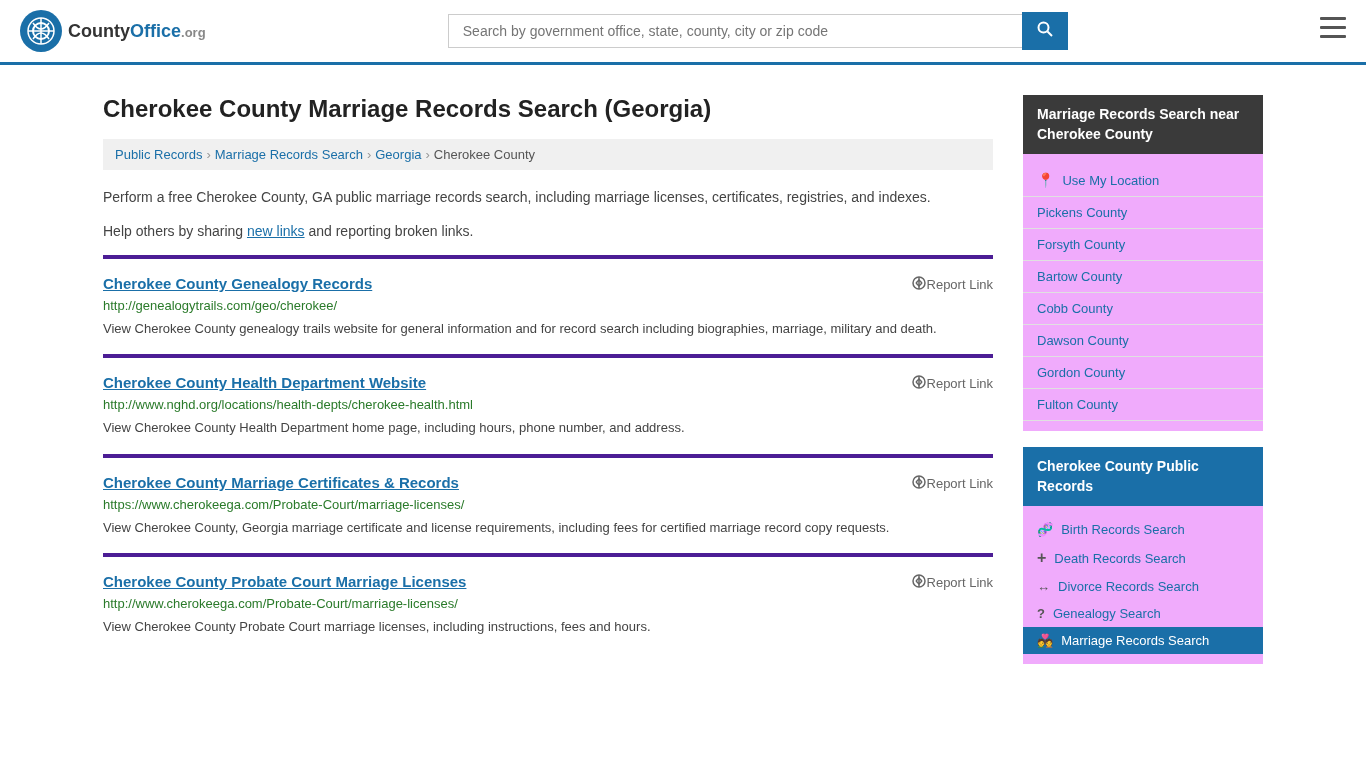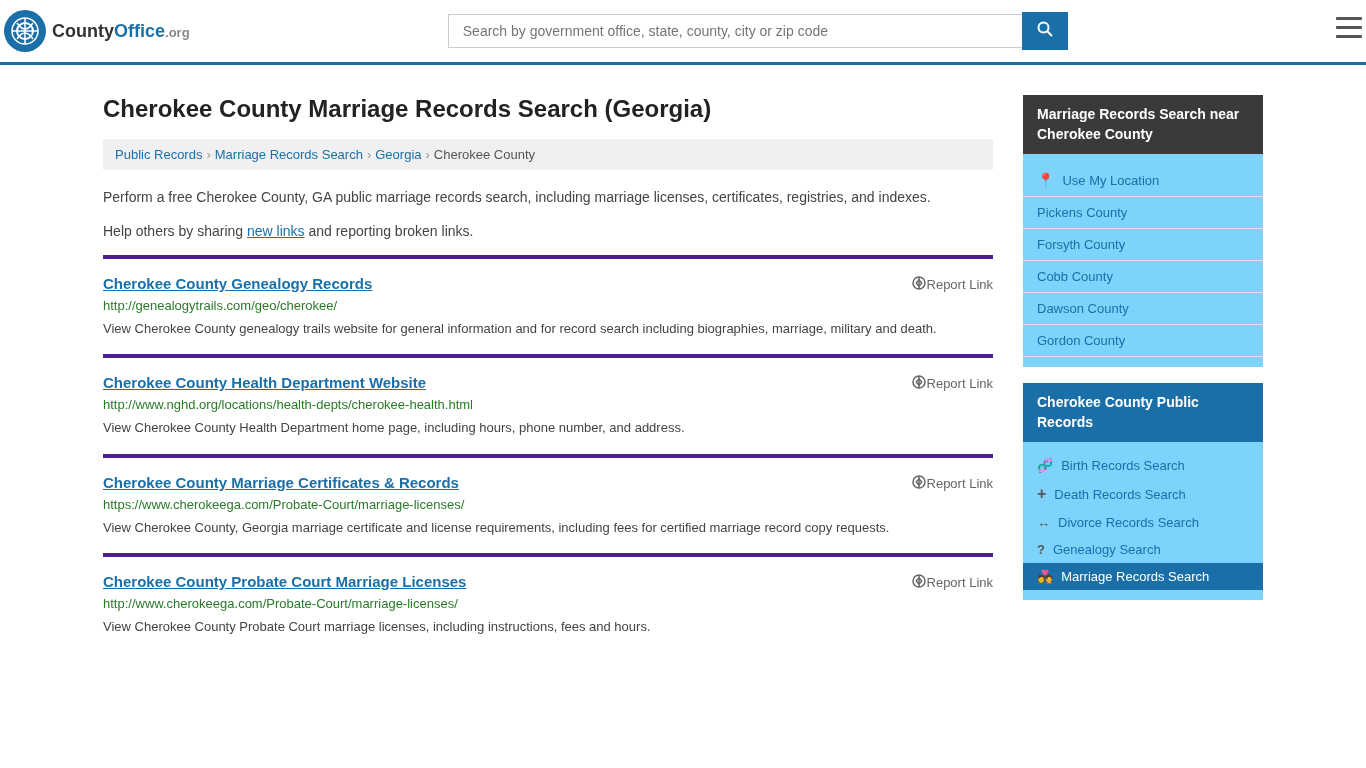--- a/index.html
+++ b/index.html
@@ -2,21 +2,21 @@
 <html><head>
   <meta charset="utf-8">
   <style>
     * { box-sizing: border-box; margin: 0; padding: 0; }
     body { font-family: Arial, sans-serif; font-size: 14px; color: #333; background: #fff; }
 
     
     .header {
       background: #fff;
       border-bottom: 3px solid #1a6fa8;
-      padding: 10px 4px;
+      padding: 10px 20px;
       display: flex;
       align-items: center;
       justify-content: space-between;
     }
     .logo-area {
       display: flex;
       align-items: center;
       gap: 6px;
     }
     .logo-circle {
@@ -131,21 +131,21 @@
       font-size: 13px;
       cursor: pointer;
       white-space: nowrap;
     }
     .report-icon { font-size: 14px; }
     .record-url { color: #2a7a2a; font-size: 13px; margin-bottom: 6px; }
     .record-desc { font-size: 13px; color: #444; line-height: 1.5; }
 
     
     .sidebar-section {
-      background: #7dd3fc;
+      background: #f0abfc;
       margin-bottom: 16px;
     }
     .sidebar-title {
       background: #3a3a3a;
       color: #fff;
       font-size: 14px;
       font-weight: bold;
       padding: 10px 14px;
       line-height: 1.4;
     }
@@ -321,27 +321,33 @@
           <a href="#">Use My Location</a>
         </div>
         <div id="nearby-counties">
             <div class="location-item">
               <a href="#">Pickens County</a>
             </div>
             <div class="location-item">
               <a href="#">Forsyth County</a>
             </div>
             <div class="location-item">
+              <a href="#">Bartow County</a>
+            </div>
+            <div class="location-item">
               <a href="#">Cobb County</a>
             </div>
             <div class="location-item">
               <a href="#">Dawson County</a>
             </div>
             <div class="location-item">
               <a href="#">Gordon County</a>
+            </div>
+            <div class="location-item">
+              <a href="#">Fulton County</a>
             </div>
           </div>
       </div>
     </div>
 
     <div class="sidebar-section">
       <div class="sidebar-title blue">Cherokee County Public Records</div>
       <div class="sidebar-body">
         <div id="public-records-items">
             <div class="sidebar-item">

